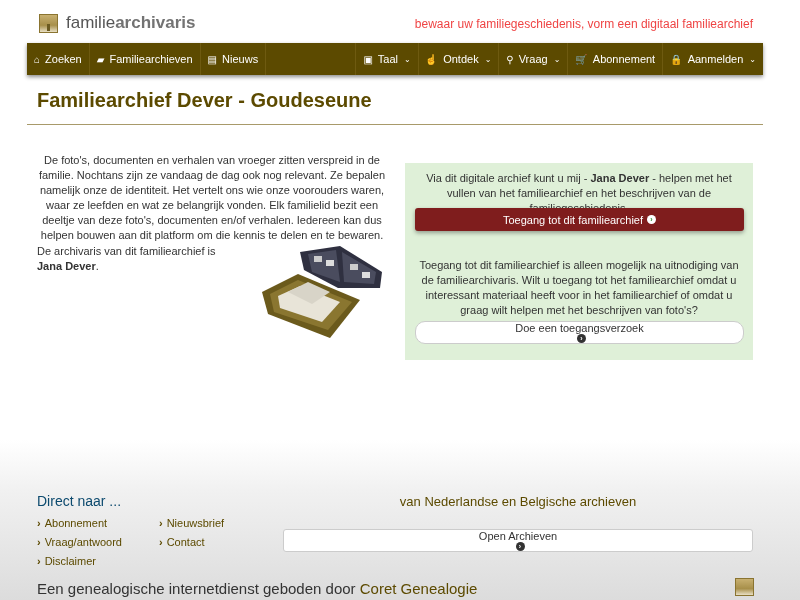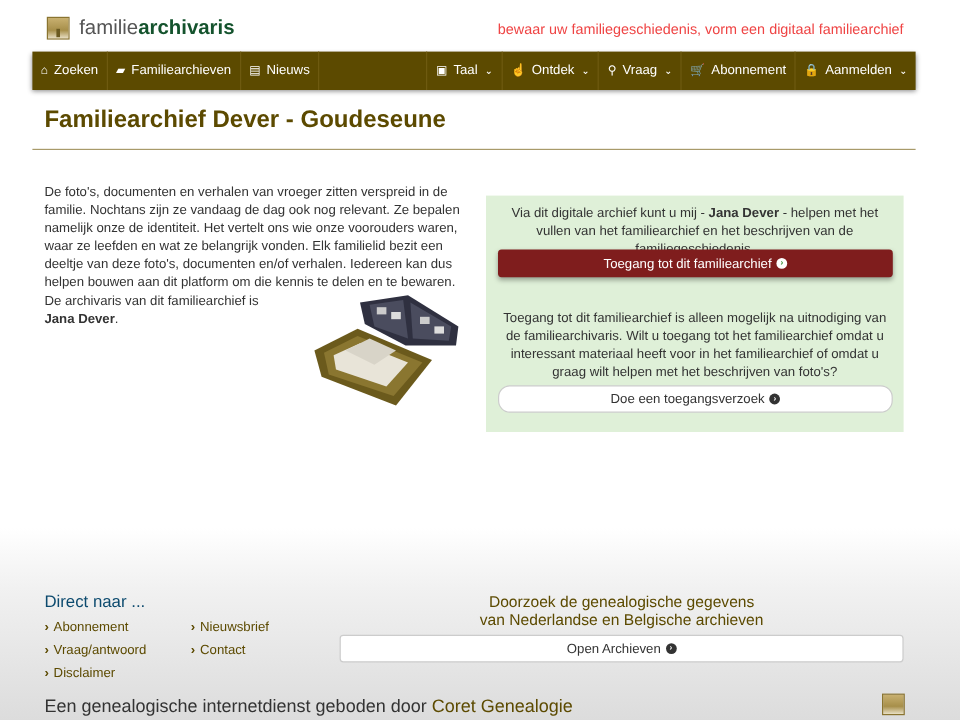--- a/index.html
+++ b/index.html
@@ -16,21 +16,21 @@
   .logo-icon {
     width: 19px; height: 19px;
     background: linear-gradient(to bottom, #c8b070 0%, #a78f4a 60%, #e8dfc4 100%);
     border: 1px solid #8a7430;
     position: relative;
   }
   .logo-icon::after {
     content: ""; position: absolute; left: 7px; top: 9px; width: 3px; height: 7px; background: #6b5a20;
   }
   .logo-text { margin-left: 8px; font-size: 17px; color: #555; }
-  .logo-text b { color: #14532d; font-weight: bold; }
+  .logo-text b { color: #737373; font-weight: bold; }
   .tagline { position: absolute; right: 47px; top: 17px; font-size: 12px; color: #ef4444; }
 
   .navbar {
     position: absolute; left: 27px; top: 43px; width: 736px; height: 32px;
     background: #5c4a00;
     box-shadow: 0 2px 4px rgba(0,0,0,0.45);
     display: flex; justify-content: space-between;
   }
   .nav-group { display: flex; }
   .nav-item {
@@ -39,21 +39,21 @@
   }
   .nav-group.right .nav-item { border-right: none; border-left: 1px solid #6e5a10; }
   .nav-item .ico { margin-right: 5px; font-size: 10px; }
   .nav-item .caret { margin-left: 6px; font-size: 8px; }
 
   .page-title {
     position: absolute; left: 37px; top: 89px; font-size: 20px; color: #5c4a00;
   }
   .title-rule { position: absolute; left: 27px; top: 124px; width: 736px; height: 1px; background: #a89a6a; }
 
-  .intro { position: absolute; left: 37px; top: 153px; width: 350px; line-height: 15px; font-size: 11px; color: #333; }
+  .intro { position: absolute; left: 37px; top: 153px; width: 350px; line-height: 15px; font-size: 11px; color: #333; text-align: center; }
   .intro p { margin-bottom: 7px; }
   .archivist { position: absolute; left: 37px; top: 244px; width: 200px; line-height: 15px; font-size: 11px; }
 
   .photo { position: absolute; left: 260px; top: 242px; width: 126px; height: 98px; }
 
   .panel {
     position: absolute; left: 405px; top: 163px; width: 348px; height: 197px;
     background: #dff0d8; text-align: center;
   }
   .panel p { font-size: 11px; line-height: 15px; color: #333; }
@@ -61,21 +61,21 @@
   .btn-green {
     position: absolute; left: 10px; top: 45px; width: 329px; height: 23px;
     background: #7f1d1d; color: #fff; border-radius: 3px; font-size: 11px;
     display: flex; align-items: center; justify-content: center;
     box-shadow: 0 2px 4px rgba(0,0,0,0.35); cursor: pointer;
   }
   .panel .p2 { position: absolute; left: 10px; top: 95px; width: 328px; }
   .btn-white {
     position: absolute; left: 10px; top: 158px; width: 329px; height: 23px;
     background: #fff; color: #333; border: 1px solid #ccc; border-radius: 10px; font-size: 11px;
-    display: flex; align-items: center; justify-content: center; cursor: pointer;
+    display: flex; align-items: center; justify-content: center; cursor: pointer; flex-direction: column;
   }
   .circ {
     display: inline-flex; align-items: center; justify-content: center;
     width: 9px; height: 9px; border-radius: 50%; font-size: 7px; margin-left: 4px; font-weight: bold;
   }
   .btn-green .circ { background: #fff; color: #2e8b2e; }
   .btn-white .circ, .open-btn .circ { background: #333; color: #fff; }
 
   .footer-title { position: absolute; left: 37px; top: 493px; font-size: 14px; color: #0c4a6e; }
   .footer-links { position: absolute; left: 37px; top: 517px; width: 240px; }
@@ -83,21 +83,21 @@
     position: absolute; font-size: 11px; color: #5c4a00; cursor: pointer; display: flex; align-items: center; white-space: nowrap;
   }
   .flink .chev { font-weight: bold; margin-right: 4px; font-size: 11px; color: #5c4a00; }
   .search-title {
     position: absolute; left: 283px; top: 494px; width: 470px; text-align: center;
     font-size: 13px; line-height: 15px; color: #5c4a00;
   }
   .open-btn {
     position: absolute; left: 283px; top: 529px; width: 470px; height: 23px;
     background: #fff; border: 1px solid #ccc; border-radius: 3px; font-size: 11px; color: #333;
-    display: flex; align-items: center; justify-content: center; cursor: pointer;
+    display: flex; align-items: center; justify-content: center; cursor: pointer; flex-direction: column;
   }
   .credit { position: absolute; left: 37px; top: 580px; font-size: 15px; color: #333; }
   .credit a { color: #5c4a00; text-decoration: none; }
   .footer-logo {
     position: absolute; left: 735px; top: 578px; width: 19px; height: 18px;
     background: linear-gradient(to bottom, #c8b070 0%, #a78f4a 60%, #e8dfc4 100%);
     border: 1px solid #8a7430;
   }
 </style>
 </head>
@@ -209,21 +209,20 @@
     <span class="chev">›</span>
       <span>Contact</span>
   </div>
   <div class="flink" style="left:0; top:38px;">
     <span class="chev">›</span>
       <span>Disclaimer</span>
   </div>
 </div>
 
 <div class="search-title">
-  <div>Doorzoek de genealogische gegevens</div>
   <div>van Nederlandse en Belgische archieven</div>
 </div>
 <div class="open-btn">
   <span>Open Archieven</span>
   <span class="circ">›</span>
 </div>
 
 <div class="credit">
   <span>Een genealogische internetdienst geboden door </span><a>Coret Genealogie</a>
 </div>

